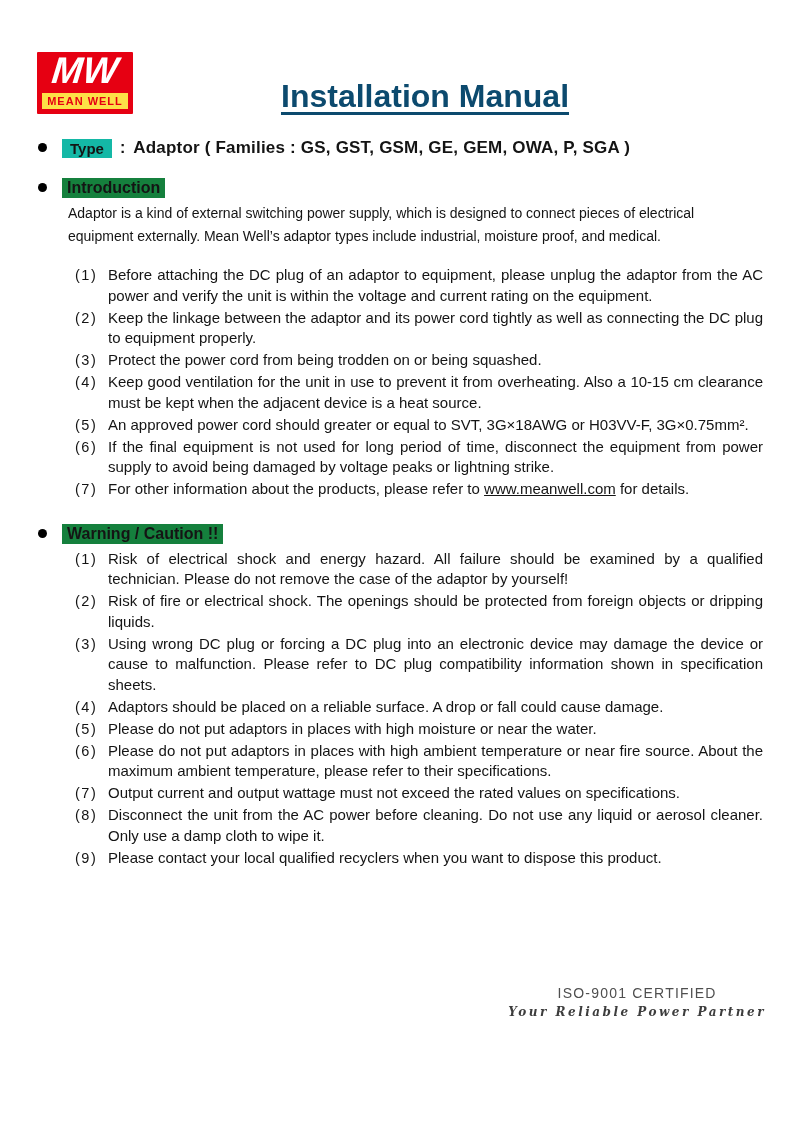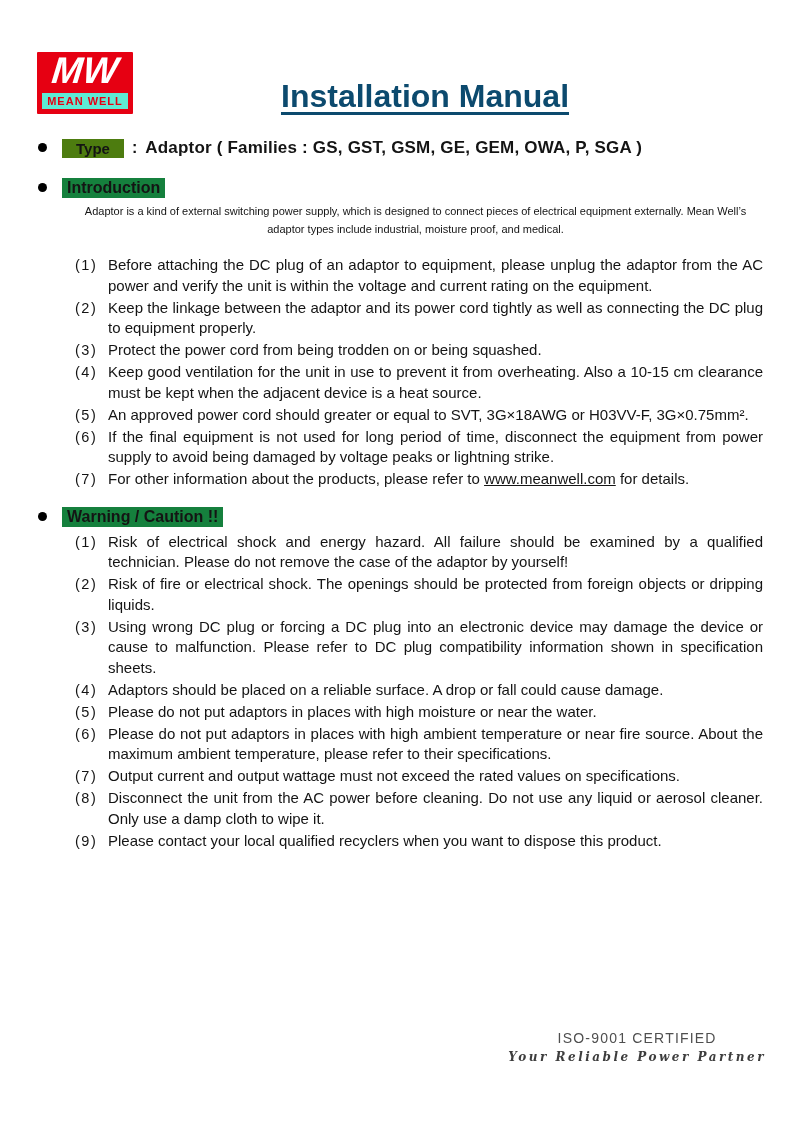--- a/index.html
+++ b/index.html
@@ -24,21 +24,21 @@
     position:absolute; top:-3px; left:0; right:0;
     text-align:center;
     color:#ffffff;
     font-weight:bold; font-style:italic;
     font-size:37px; line-height:44px;
     letter-spacing:0px;
     transform:skewX(-6deg);
   }
   .logo-strip {
     position:absolute; left:5px; right:5px; bottom:5px; height:16px;
-    background:#5eead4;
+    background:#fde047;
     display:flex; align-items:center; justify-content:center;
   }
   .logo-name {
     color:#e60012; font-weight:bold;
     font-size:11px; letter-spacing:1px;
     white-space:nowrap;
   }
 
   
   .title-row {
@@ -63,57 +63,56 @@
     width:9px; height:9px; border-radius:50%;
     background:#000; flex:none;
     margin-right:15px;
     position:relative; top:-1px;
     font-size:0;
   }
 
   .type-line { margin-bottom:20px; align-items:center; }
   .type-label {
     font-weight:bold; font-size:15px;
-    background:#4d7c0f; padding:1px 14px;
+    background:#14b8a6; padding:1px 8px;
   }
   .type-sep { font-weight:bold; font-size:16px; margin:0 8px; }
   .type-value { font-weight:bold; font-size:17px; letter-spacing:0.2px; }
 
   .section-heading {
     font-weight:bold; font-size:16px;
     background:#15803d; padding:1px 5px;
   }
   .sec-intro { margin-bottom:0; }
   .intro-par {
     margin:4px 0 0 30px;
-    font-size:11px; line-height:18px;
+    font-size:14px; line-height:23px;
     max-width:700px;
-    text-align:center;
   }
   .section { margin-top:17px; }
-  .sec-gap-lg { margin-top:17px; }
+  .sec-gap-lg { margin-top:24px; }
 
   .items { margin:5px 0 0 37px; }
   .item { display:flex; margin-bottom:1.5px; }
   .num {
     flex:none; width:33px;
     font-size:14.5px; line-height:20.5px;
     letter-spacing:1.5px;
     color:#141414;
   }
   .itext {
     flex:1;
     font-size:15px; line-height:20.5px;
     text-align:justify;
   }
   .itext .u { text-decoration:underline; cursor:pointer; }
 
   
   .footer {
-    position:absolute; right:36px; top:1030px;
+    position:absolute; right:36px; top:985px;
     text-align:center;
   }
   .iso {
     font-size:14px; color:#4f4f4f;
     letter-spacing:1.2px;
     line-height:17px;
   }
   .slogan {
     font-family:"DejaVu Serif", serif;
     font-style:italic; font-weight:bold;

